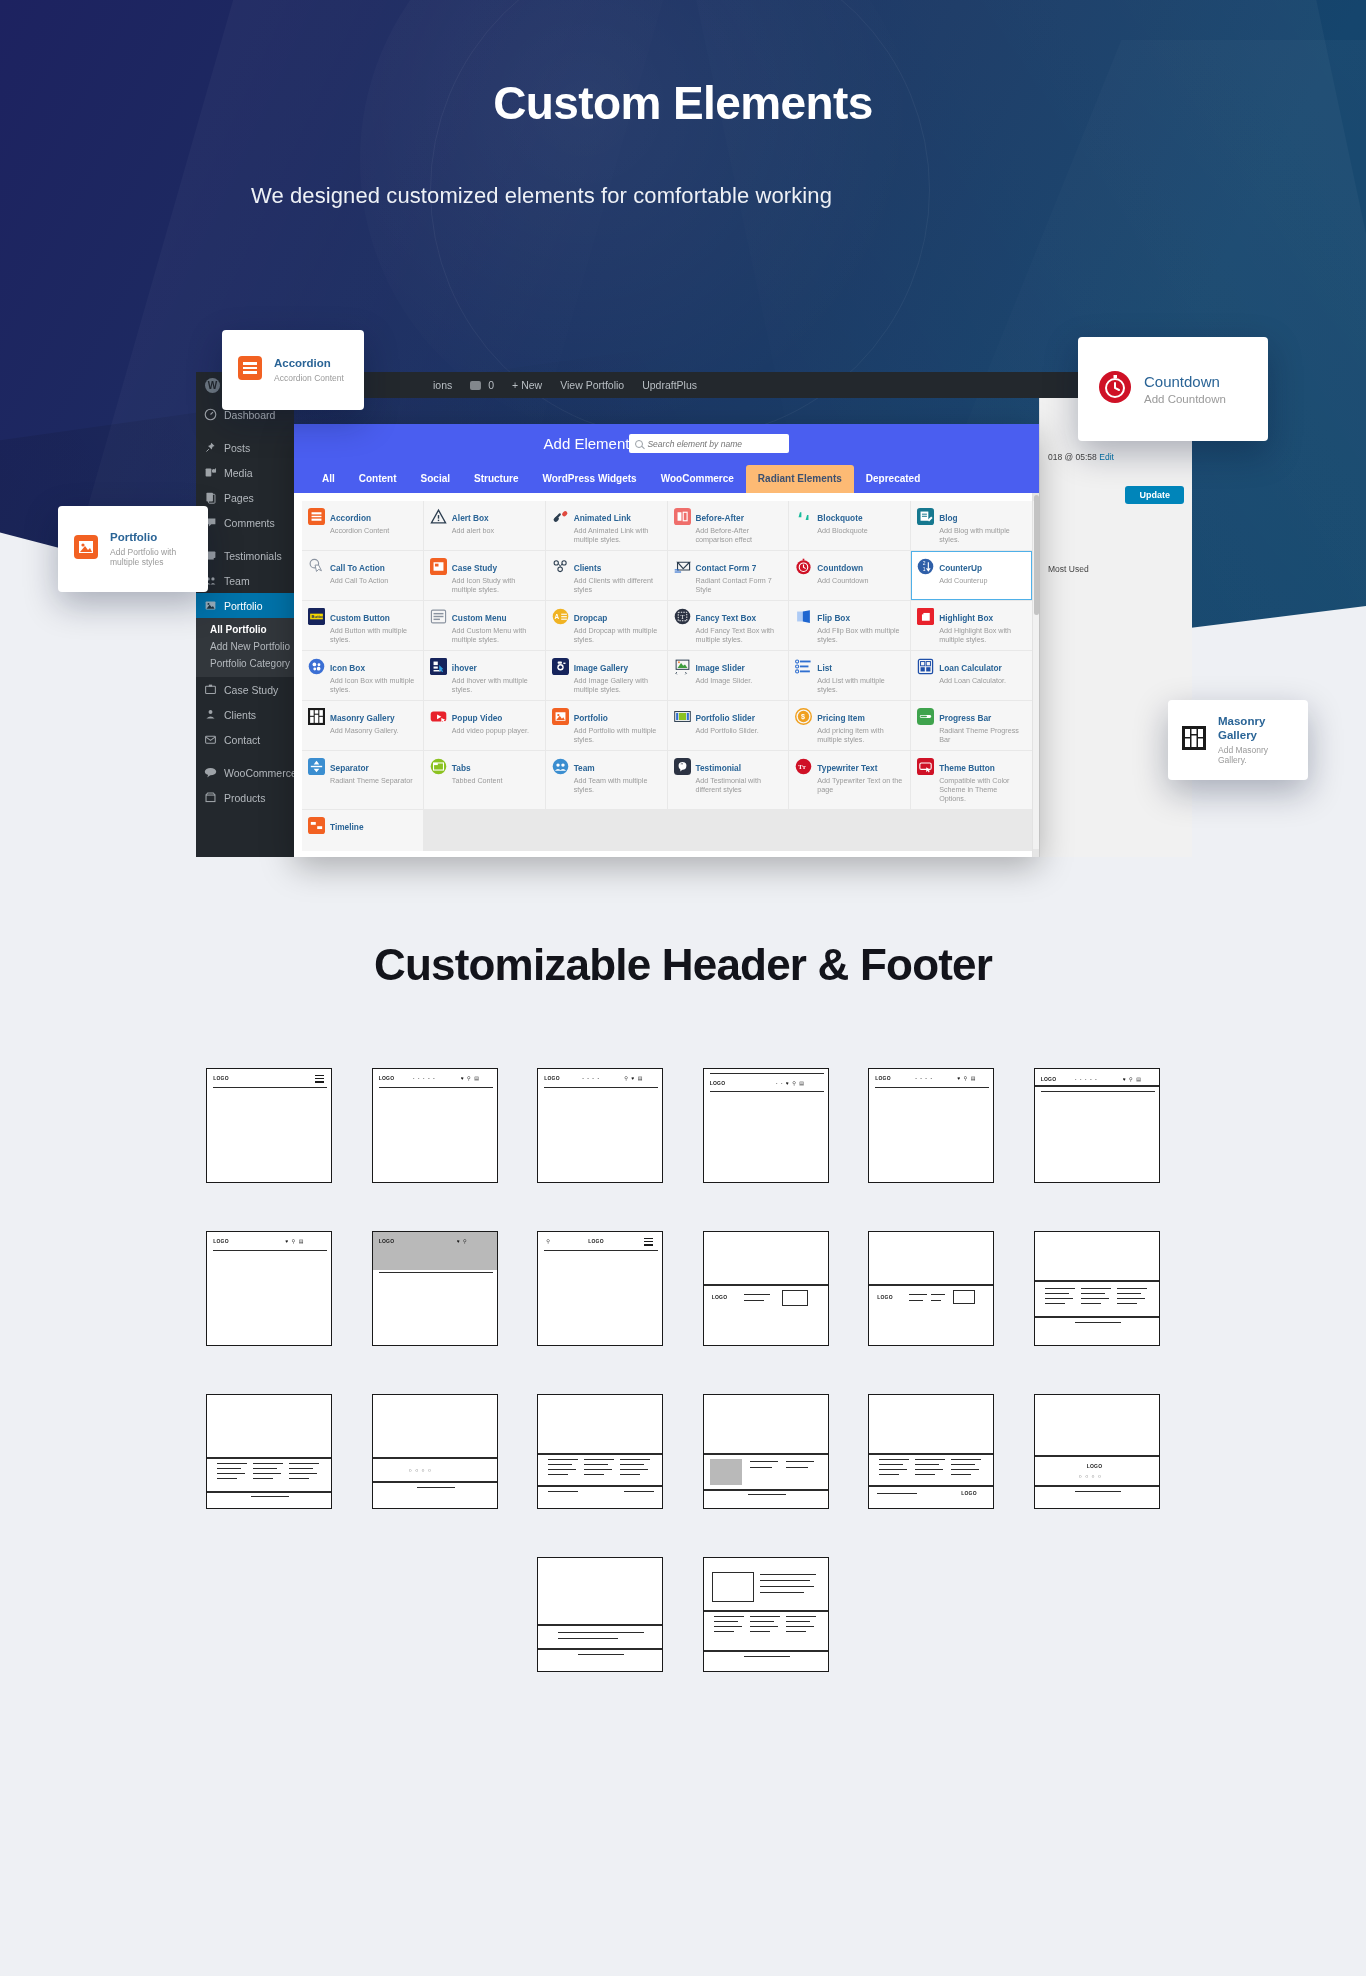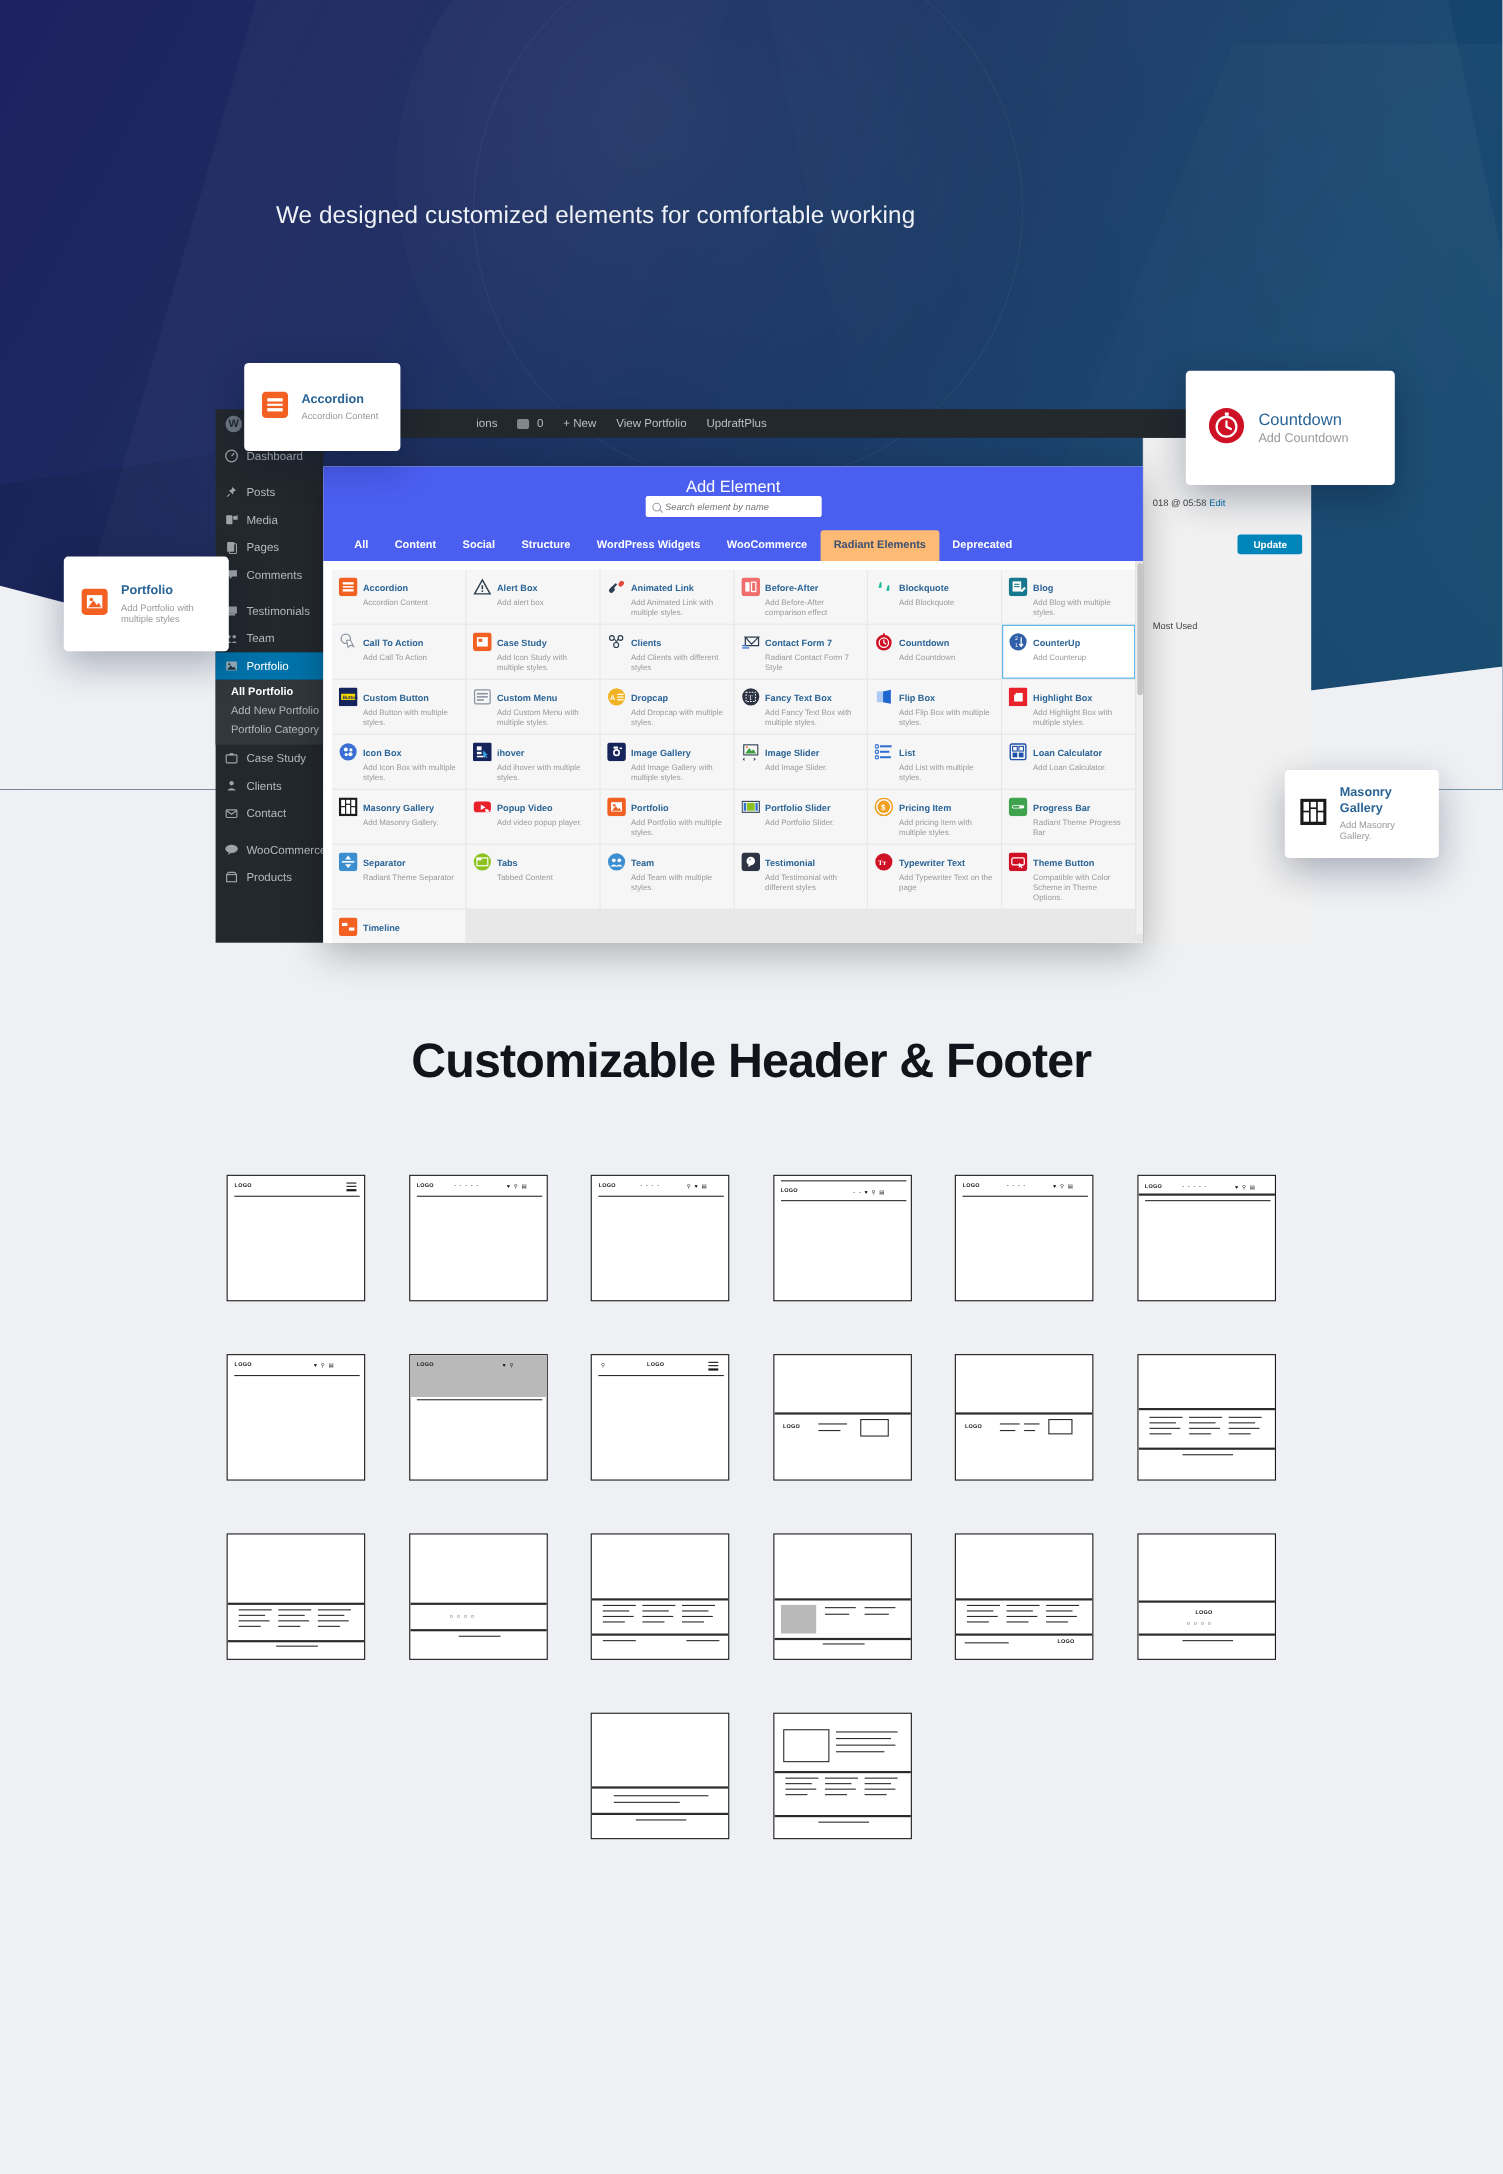--- a/index.html
+++ b/index.html
@@ -86,21 +86,21 @@
   .wp-sub div { padding:3px 8px 3px 14px; font-size:10px; color:#b4b9be; white-space:nowrap; }
   .wp-sub div.cur { color:#fff; font-weight:bold; }
 
   
   .modal {
     position:absolute; left:98px; top:52px; width:745px; height:433px;
     background:#fff; box-shadow:0 10px 32px rgba(0,0,0,.28); z-index:7;
     display:flex; flex-direction:column;
   }
   .modal-head { background:#4a5ef0; padding:10px 16px 0 16px; }
-  .modal-head-row { display:flex; align-items:center; justify-content:flex-end;flex-direction:column; }
+  .modal-head-row { display:flex; align-items:center; justify-content:center; }
   .modal-title { color:#fff; font-size:15px; font-weight:400; }
   .modal-search {
     width:160px; height:19px; background:#fff; border-radius:2px;
     display:flex; align-items:center; gap:4px; padding:0 6px;
   }
   .modal-search input {
     border:0; outline:0; font-size:8.5px; color:#9aa0a6; width:100%;
     font-family:"Liberation Sans", sans-serif; font-style:italic; background:transparent;
   }
   .mag { width:8px;height:8px;border:1.2px solid #9aa0a6;border-radius:50%;position:relative;flex:none;}
@@ -194,20 +194,21 @@
 <body>
 
 <div class="hero">
   <div class="hero-deco d1"></div>
   <div class="hero-deco d2"></div>
   <div class="hero-deco d3"></div>
   <div class="hero-deco d4"></div>
   <div class="hero-deco d5"></div>
   <div class="hero-deco d6"></div>
 
+  <h1 class="hero-title">Custom Elements</h1>
   <div class="hero-sub">We designed customized elements  for comfortable working</div>
 
   <div class="hero-wedge"></div>
   <div class="hero-wedge2"></div>
 </div>
 
 <div class="wp">
 
   <div class="wp-adminbar">
     <div class="ab">

